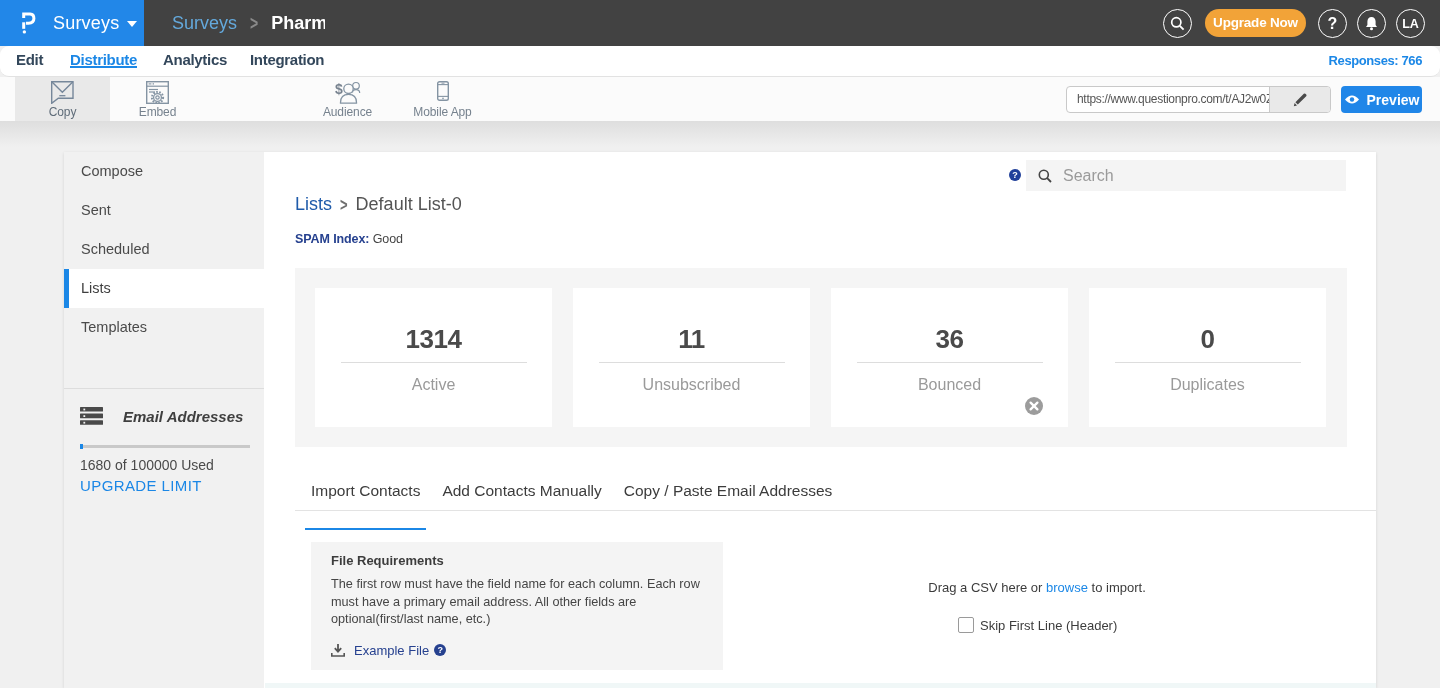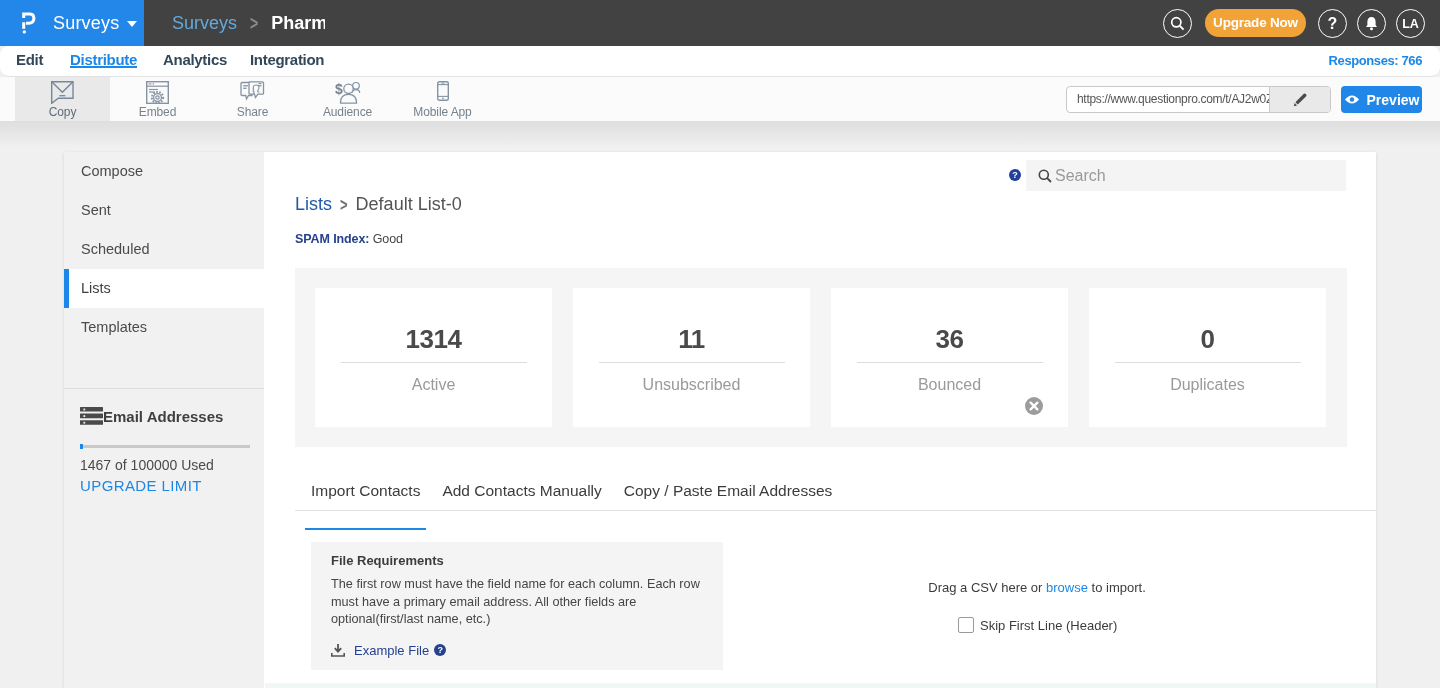--- a/index.html
+++ b/index.html
@@ -37,30 +37,30 @@
 .pvw { position:absolute; left:1341px; top:9px; width:81px; height:27px; background:#2086e8; border-radius:4px; color:#fff; font-size:14px; font-weight:bold; display:flex; align-items:center; justify-content:center; }
 
 
 .card { position:absolute; left:64px; top:152px; width:1312px; height:536px; background:#fff; box-shadow:0 1px 3px rgba(0,0,0,0.12); }
 .sbar { position:absolute; left:0; top:0; width:200px; height:536px; background:#f1f1f1; }
 .mitem { position:relative; height:39px; line-height:39px; padding-left:17px; font-size:14.5px; color:#4a4a4a; }
 .mitem.act { background:#fff; color:#3f3f3f; }
 .mitem.act::before { content:""; position:absolute; left:0; top:0; width:5px; height:39px; background:#1b87e6; }
 .sdiv { margin-top:41px; border-top:1px solid #ddd; }
 .eah { display:flex; align-items:center; margin:18px 0 0 16px; }
-.eah .tt { font-size:15px; font-weight:bold; color:#3f3f3f; margin-left:0; }
+.eah .tt { font-size:15px; font-weight:bold; color:#3f3f3f; margin-left:20px;font-style:italic; }
 .pbar { position:relative; margin:20px 14px 0 16px; height:3px; background:#c9c9c9; }
 .pbar::before { content:""; position:absolute; left:0; top:-1px; width:3px; height:5px; background:#1b87e6; }
 .used { margin:9px 0 0 16px; font-size:14px; color:#4a4a4a; }
 .upl { margin:4px 0 0 16px; font-size:15px; color:#1b87e6; letter-spacing:0.4px; }
 
 
 .qhelp { position:absolute; left:945px; top:17px; width:12px; height:12px; border-radius:50%; background:#21409a; color:#fff; font-size:9px; font-weight:bold; text-align:center; line-height:12px; }
 .srch { position:absolute; left:962px; top:8px; width:320px; height:31px; background:#f4f4f4; display:flex; align-items:center; }
-.srch .ph { color:#9a9a9a; font-size:16px; margin-left:3px; }
+.srch .ph { color:#9a9a9a; font-size:16px; margin-left:11px; }
 .bc2 { position:absolute; left:231px; top:42px; font-size:18px; display:flex; align-items:center;}
 .bc2 .l { color:#1f5baa; }
 .bc2 .c { color:#6e6e6e; margin:0 8px; font-size:13px; font-weight:bold; transform:scaleY(1.35);}
 .bc2 .d { color:#545454; }
 .spam { position:absolute; left:231px; top:80px; font-size:12.5px; color:#454545; letter-spacing:-0.1px; }
 .spam b { color:#26418f; font-weight:bold; }
 
 .stats { position:absolute; left:231px; top:116px; width:1052px; height:179px; background:#f5f5f5; }
 .scard { position:absolute; top:20px; width:237px; height:139px; background:#fff; text-align:center; }
 .scard .n { margin-top:35px; height:32px; line-height:32px; font-size:26px; font-weight:bold; color:#4a4a4a; letter-spacing:-0.5px; }
@@ -145,32 +145,20 @@
       <line x1="6.6" y1="2.9" x2="8" y2="2.9" stroke="#8494a3" stroke-width="1.1"></line>
       <line x1="3" y1="8.5" x2="12" y2="8.5" stroke="#8494a3" stroke-width="1.2"></line>
       <line x1="3" y1="11" x2="9" y2="11" stroke="#8494a3" stroke-width="1.2"></line>
       <g fill="none" stroke="#8494a3">
         <circle cx="11.5" cy="16.5" r="5.6" stroke-width="2" stroke-dasharray="1.6 1.45"></circle>
         <circle cx="11.5" cy="16.5" r="3.9" stroke-width="1.3"></circle>
         <circle cx="11.5" cy="16.5" r="1.7" stroke-width="1.2"></circle>
       </g>
     </svg>
     <div class="lbl">Embed</div>
-  </div>
-  <div class="tcell" style="left:205px;">
-    <svg width="25" height="22" viewBox="0 0 25 22">
-      <path d="M1 2.5 Q1 1.5 2 1.5 H12 V14.5 H8.5 L6.5 18 L5.8 14.5 H2 Q1 14.5 1 13.5 Z" fill="none" stroke="#8494a3" stroke-width="1.3"></path>
-      <line x1="3.2" y1="4.8" x2="8" y2="4.8" stroke="#8494a3" stroke-width="1.3"></line>
-      <line x1="3.2" y1="7.3" x2="6.5" y2="7.3" stroke="#8494a3" stroke-width="1.3"></line>
-      <path d="M9.5 0.8 Q9 0.8 9 1.8 V12.2 Q9 13.2 10 13.2 H14.5 L15.5 16.5 L17.8 13.2 H22.5 Q23.5 13.2 23.5 12.2 V1.8 Q23.5 0.8 22.5 0.8 Z" fill="#fbfbfb" stroke="#8494a3" stroke-width="1.3"></path>
-      <path d="M14 13 V11 Q12.5 10.5 13.5 9 Q12.8 8.8 13.5 8 Q12.9 7.6 13.4 7 Q13 4 16 4 Q19 4 19 6.5 Q19 8 18 9.2 Q17.5 9.8 18 11 L19.5 11" fill="none" stroke="#8494a3" stroke-width="1.1"></path>
-      <line x1="18.5" y1="2.6" x2="21.5" y2="2.6" stroke="#8494a3" stroke-width="1.2"></line>
-      <line x1="18.5" y1="4.8" x2="21.5" y2="4.8" stroke="#8494a3" stroke-width="1.2"></line>
-    </svg>
-    <div class="lbl">Share</div>
   </div>
   <div class="tcell" style="left:300px;">
     <svg width="26" height="23" viewBox="0 0 26 23">
       <text x="0" y="12.5" font-size="14" font-weight="bold" fill="#77828f" font-family="Liberation Sans, sans-serif">$</text>
       <circle cx="21" cy="4.8" r="3.3" fill="none" stroke="#8494a3" stroke-width="1.2"></circle>
       <path d="M17.5 11.5 Q17.5 8.6 21 8.6 Q24.7 8.6 24.7 12" fill="none" stroke="#8494a3" stroke-width="1.2"></path>
       <circle cx="13.5" cy="7.8" r="4.7" fill="#fbfbfb" stroke="#8494a3" stroke-width="1.3"></circle>
       <path d="M5.5 21.5 Q5.5 13.3 13.5 13.3 Q21.5 13.3 21.5 21.5 L21.5 22.2 L5.5 22.2 Z" fill="none" stroke="#8494a3" stroke-width="1.3"></path>
     </svg>
     <div class="lbl">Audience</div>
@@ -222,21 +210,21 @@
         </g>
         <g fill="#f1f1f1">
           <rect x="3.4" y="1.6" width="1.8" height="1.8"></rect>
           <rect x="3.4" y="8.2" width="1.8" height="1.8"></rect>
           <rect x="3.4" y="14.8" width="1.8" height="1.8"></rect>
         </g>
       </svg>
       <span class="tt">Email Addresses</span>
     </div>
     <div class="pbar"></div>
-    <div class="used">1467 of 100000 Used</div>
+    <div class="used">1680 of 100000 Used</div>
     <div class="upl">UPGRADE LIMIT</div>
   </div>
 
   <div class="qhelp">?</div>
   <div class="srch">
     <svg width="14" height="14" viewBox="0 0 14 14" style="margin-left:12px;">
         <circle cx="5.8" cy="5.8" r="4.5" fill="none" stroke="#444" stroke-width="1.6"></circle>
         <line x1="9.2" y1="9.2" x2="13" y2="13" stroke="#444" stroke-width="1.8"></line>
       </svg>
     <span class="ph">Search</span>

